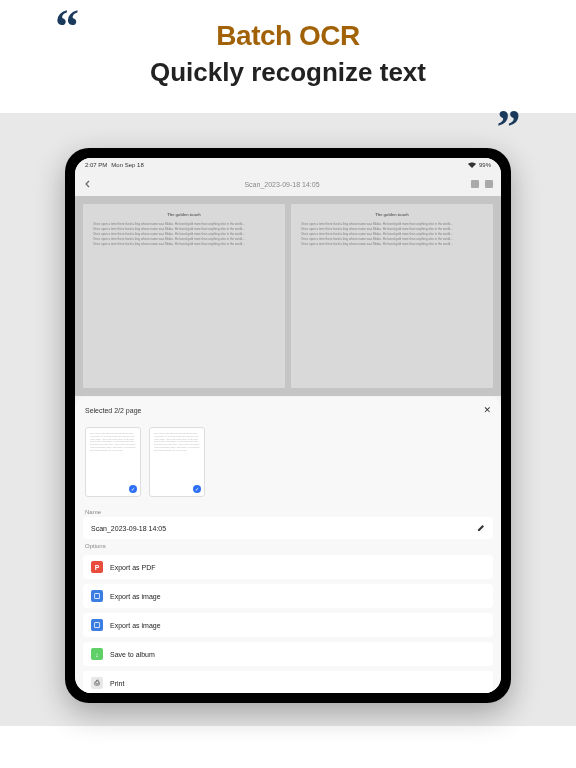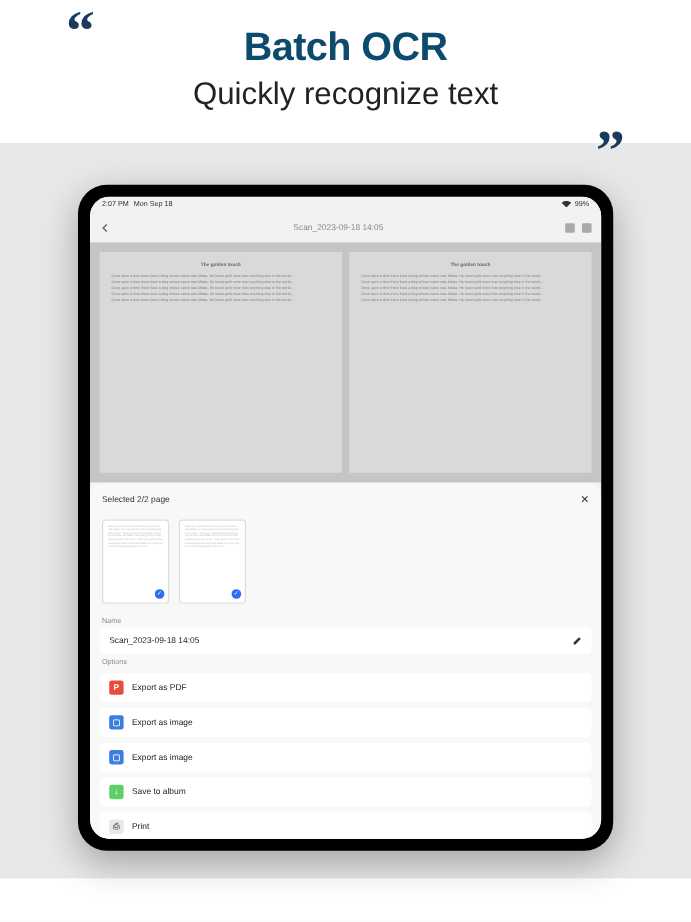--- a/index.html
+++ b/index.html
@@ -1,22 +1,22 @@
 <!DOCTYPE html>
 <html><head>
   <meta charset="utf-8">
   <style>
     * { margin: 0; padding: 0; box-sizing: border-box; }
     body { width: 576px; height: 768px; font-family: -apple-system, BlinkMacSystemFont, "Segoe UI", Arial, sans-serif; background: #fff; overflow: hidden; }
     
     .header-section { background: #fff; padding: 20px 50px 25px; text-align: center; position: relative; }
     .quote-open { position: absolute; left: 55px; top: 15px; font-size: 48px; font-weight: 900; color: #1a3a5c; font-family: Georgia, serif; line-height: 0.5; }
     .quote-close { position: absolute; right: 55px; top: 90px; font-size: 48px; font-weight: 900; color: #1a3a5c; font-family: Georgia, serif; line-height: 0.5; }
-    .title { font-size: 33px; font-weight: 800; color: #0c4a6e; letter-spacing: -0.5px; }
-    .subtitle { font-size: 26px; font-weight: 400; color: #222; margin-top: 5px; }
+    .title { font-size: 28px; font-weight: 800; color: #a16207; letter-spacing: -0.5px; }
+    .subtitle { font-size: 26px; font-weight: 700; color: #222; margin-top: 5px; }
     
     .gray-bg { background: #e8e8e8; height: 613px; padding: 35px 65px; display: flex; justify-content: center; align-items: flex-start; }
     
     .tablet { width: 446px; height: 555px; background: #000; border-radius: 24px; padding: 10px; box-shadow: 0 10px 30px rgba(0,0,0,0.3); position: relative; }
     .tablet-screen { width: 100%; height: 100%; background: #f2f2f2; border-radius: 16px; overflow: hidden; position: relative; }
     
     .status-bar { height: 14px; background: #f2f2f2; display: flex; justify-content: space-between; align-items: center; padding: 0 10px; font-size: 6px; color: #333; }
     .status-left { display: flex; gap: 4px; }
     .status-right { display: flex; gap: 3px; align-items: center; }
     

